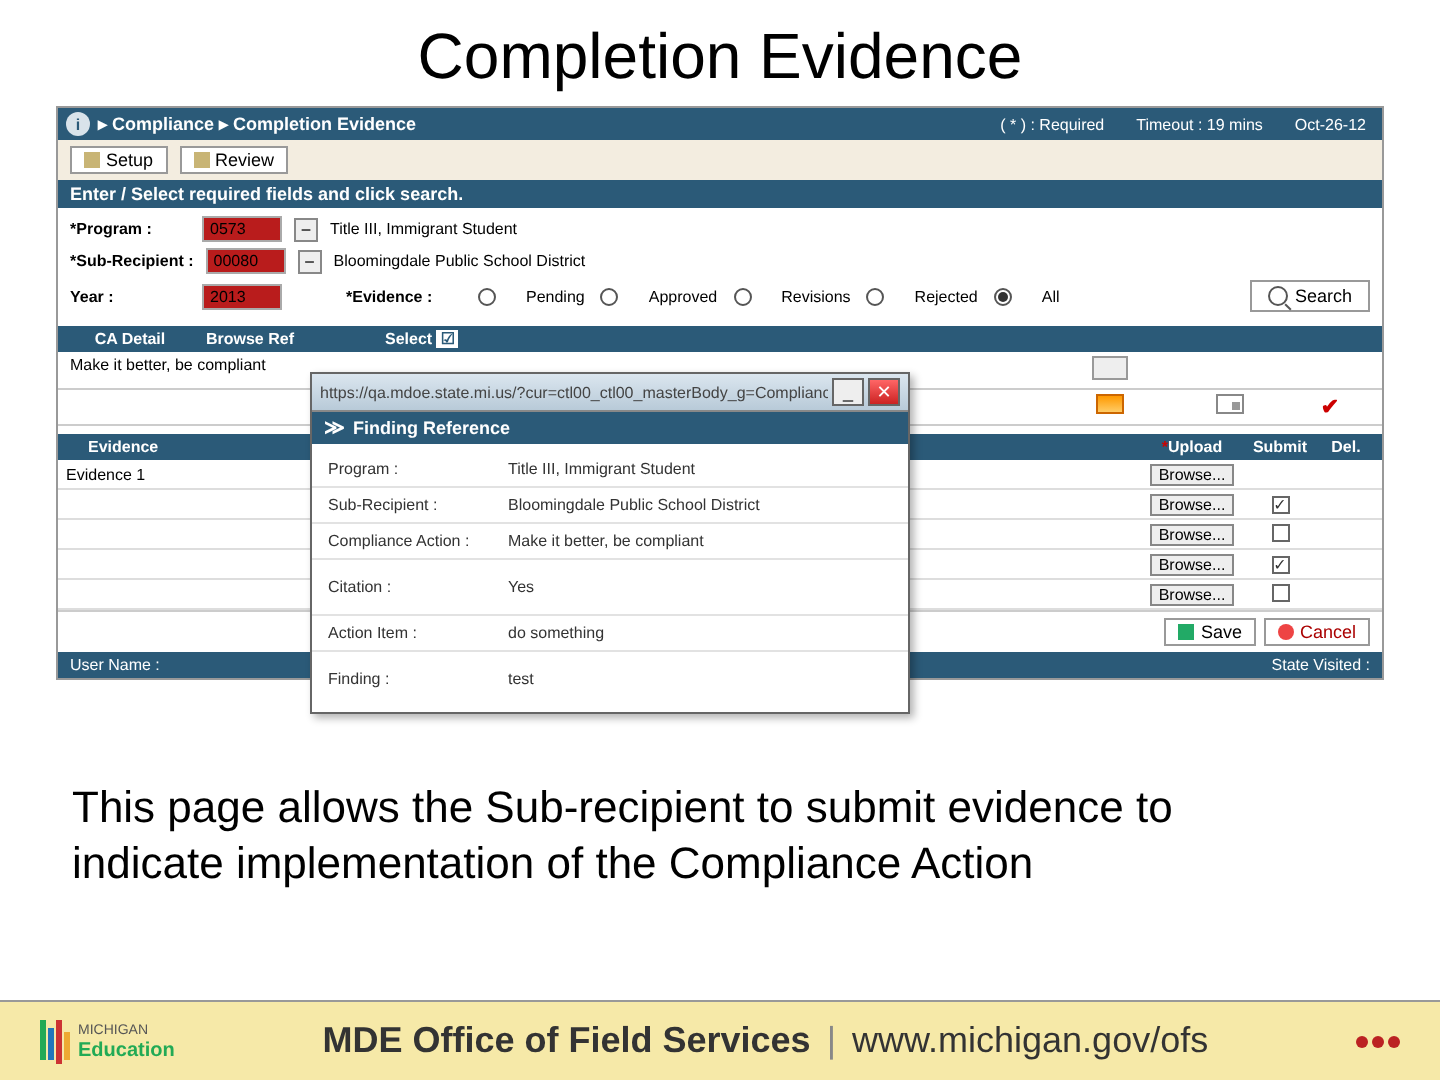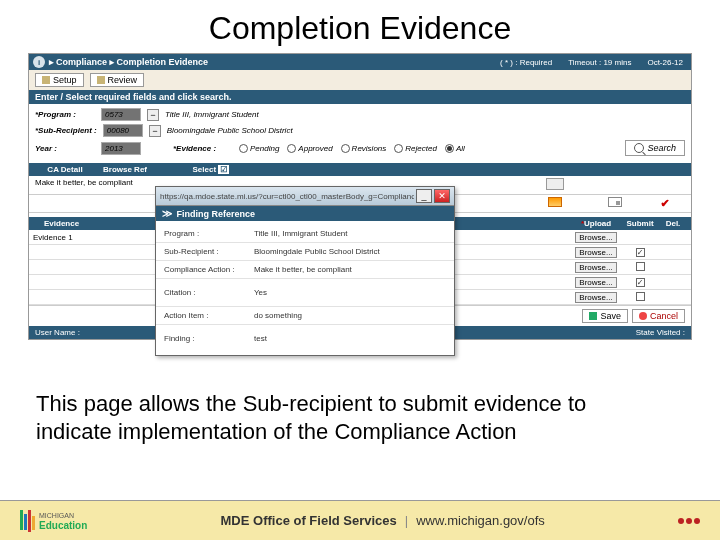--- a/index.html
+++ b/index.html
@@ -9,28 +9,28 @@
   .breadcrumb { background: #2b5a78; color: #fff; display: flex; align-items: center; padding: 2px 4px; }
   .breadcrumb .icon { width: 12px; height: 12px; background: #d9e3ea; border-radius: 50%; margin-right: 4px; display: inline-flex; align-items: center; justify-content: center; color: #2b5a78; font-size: 8px; font-weight: bold; }
   .breadcrumb .path { flex: 1; font-weight: bold; }
   .breadcrumb .meta { display: flex; gap: 8px; font-size: 8px; }
   .breadcrumb .meta span { padding: 0 4px; }
   .top-buttons { background: #f3ede0; padding: 3px 6px; display: flex; gap: 6px; }
   .btn { background: #fff; border: 1px solid #999; padding: 1px 6px; font-size: 9px; display: inline-flex; align-items: center; gap: 3px; cursor: pointer; }
   .btn .sq { width: 8px; height: 8px; background: #c8b475; }
   .search-header { background: #2b5a78; color: #fff; padding: 2px 6px; font-weight: bold; font-size: 9px; }
   .search-form { background: #fff; padding: 4px 6px; }
-  .search-row { display: flex; align-items: center; gap: 6px; margin-bottom: 3px; font-style: italic; }
+  .search-row { display: flex; align-items: center; gap: 6px; margin-bottom: 3px; }
   .lbl { font-weight: bold; min-width: 60px; font-size: 8px; }
-  .val { border: 1px solid #aaa; padding: 1px 3px; font-size: 8px; background: #737373; }
+  .val { border: 1px solid #aaa; padding: 1px 3px; font-size: 8px; background: #b91c1c; }
   .val.short { width: 40px; }
   .expand { border: 1px solid #888; width: 12px; height: 12px; display: inline-flex; align-items: center; justify-content: center; font-size: 9px; background: #eee; cursor: pointer; }
   .desc { font-size: 8px; }
   .radios { display: flex; gap: 8px; font-size: 8px; align-items: center; }
-  .radio { display: flex; align-items: center; gap: 2px; }
+  .radio { display: flex; align-items: center; gap: 15px; }
   .radio-dot { width: 9px; height: 9px; border: 1px solid #555; border-radius: 50%; display: inline-flex; align-items: center; justify-content: center; }
   .radio-dot.sel::after { content: ""; width: 5px; height: 5px; background: #333; border-radius: 50%; }
   .search-btn { margin-left: auto; }
   .search-btn .btn { padding: 2px 8px; }
   .mag { width: 10px; height: 10px; border: 1px solid #555; border-radius: 50%; position: relative; }
   .mag::after { content: ""; position: absolute; width: 4px; height: 1px; background: #555; bottom: -2px; right: -3px; transform: rotate(45deg); }
   .ca-header { background: #2b5a78; color: #fff; display: flex; padding: 2px 6px; font-size: 8px; font-weight: bold; }
   .ca-header .col1 { flex: 1; }
   .ca-header .col2 { width: 60px; text-align: center; }
   .ca-header .col3 { width: 60px; text-align: center; }
@@ -87,21 +87,21 @@
   .slide-footer { position: absolute; left: 0; bottom: 0; width: 720px; height: 40px; background: #f6e9a8; border-top: 1px solid #999; display: flex; align-items: center; padding: 0 20px; gap: 16px; }
   .logo-mi { display: flex; align-items: center; gap: 4px; }
   .logo-mi .bars { display: flex; gap: 1px; }
   .logo-mi .bars div { width: 3px; height: 20px; background: #2a5; }
   .logo-mi .bars div:nth-child(2) { background: #27b; height: 16px; margin-top: 4px;}
   .logo-mi .bars div:nth-child(3) { background: #c33; height: 22px;}
   .logo-mi .bars div:nth-child(4) { background: #ea3; height: 14px; margin-top: 6px;}
   .logo-mi .txt { font-size: 10px; line-height: 10px; }
   .logo-mi .txt .sm { font-size: 7px; color: #555; }
   .logo-mi .txt .lg { font-weight: bold; color: #2a5; }
-  .footer-center { flex: 1; text-align: center; font-size: 13px; color: #333; }
+  .footer-center { flex: 1; text-align: center; font-size: 18px; color: #333; }
   .footer-center .ofs { font-weight: bold; }
   .footer-center .sep { margin: 0 8px; color: #888; }
   .logo-right { display: flex; gap: 2px; }
   .logo-right div { width: 6px; height: 6px; background: #b22; border-radius: 50%; }
 </style>
 </head>
 <body>
 
 <h1 class="slide-title">Completion Evidence</h1>
 

